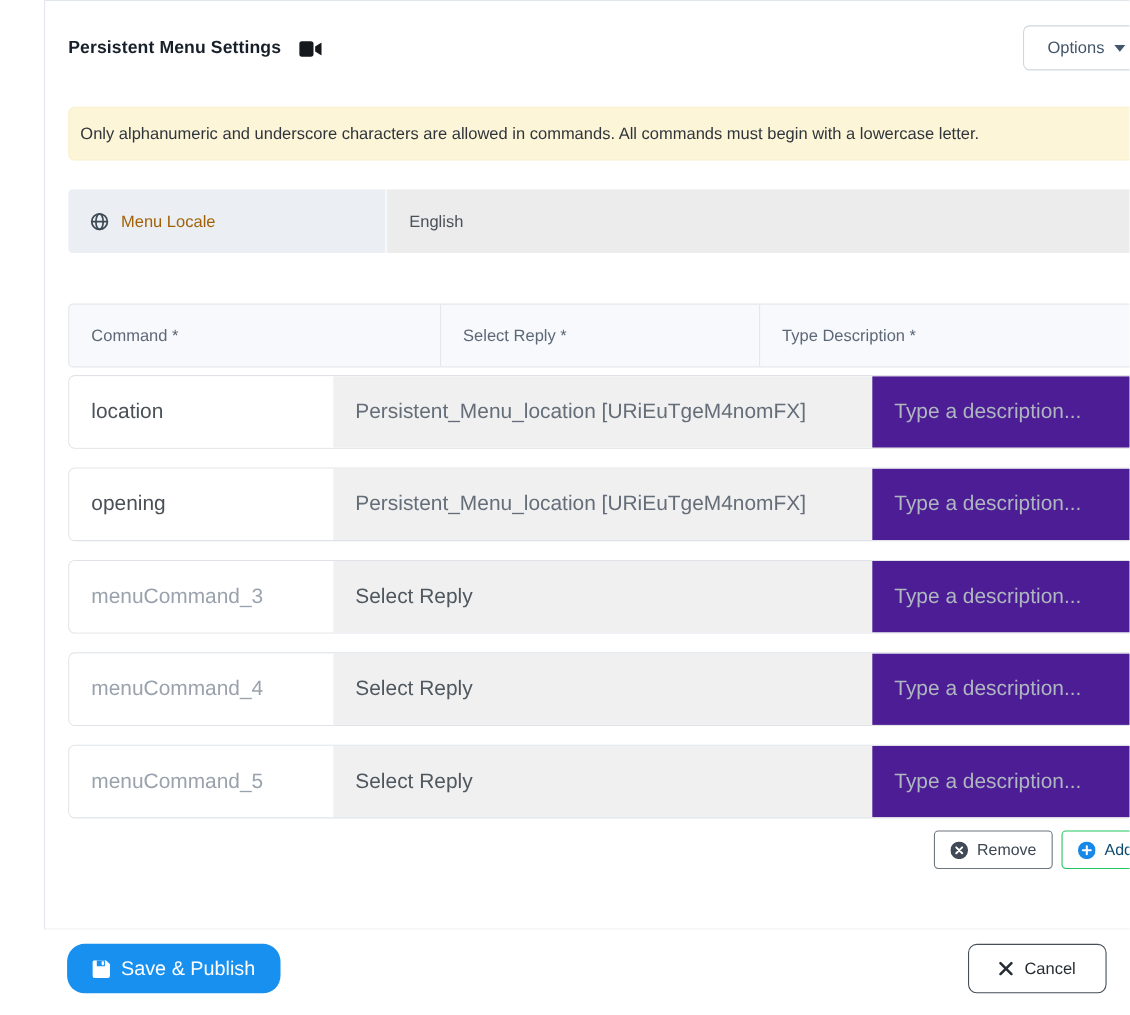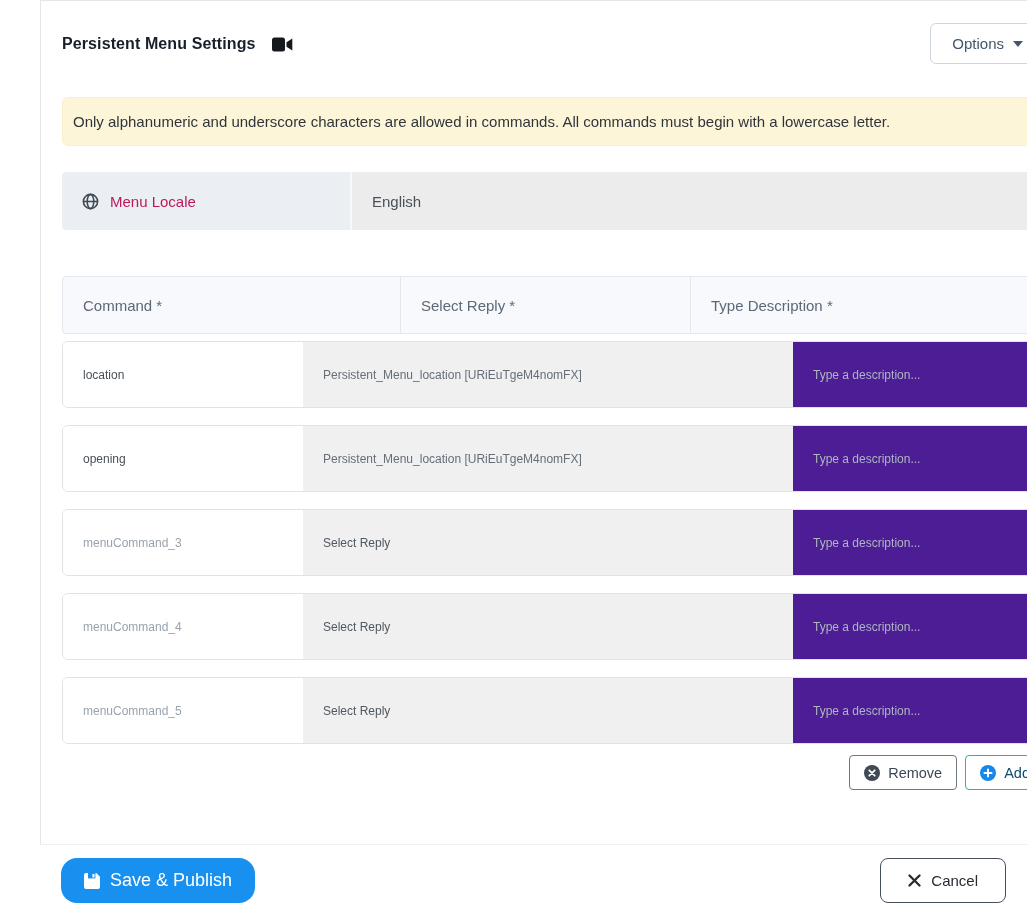--- a/index.html
+++ b/index.html
@@ -26,42 +26,42 @@
   
   .alert {
     margin-top:33px; height:49px; background:#fdf5d8; border:1px solid #f9efca;
     border-radius:6px; display:flex; align-items:center; padding:0 10px;
     color:#2f353b; font-size:15px;
   }
   
   .locale { margin-top:26px; height:58px; display:flex; border-radius:4px; overflow:hidden; }
   .locale-label {
     width:290px; background:#ebeef3; display:flex; align-items:center; gap:11px;
-    padding-left:20px; color:#be185d; font-size:15px; border-right:2px solid #f7f8fa;
+    padding-left:20px; color:#a16207; font-size:15px; border-right:2px solid #f7f8fa;
   }
   .locale-value {
     flex:1; background:#ececec; display:flex; align-items:center;
     padding-left:20px; color:#4a5158; font-size:15px; cursor:pointer;
   }
   
   .theader {
     margin-top:46px; height:58px; display:flex; background:#f7f9fc;
     border:1px solid #e3e8ee; border-radius:4px;
   }
   .th { display:flex; align-items:center; padding-left:20px; color:#5d6877; font-size:15px; }
   .th1 { width:338px; border-right:1px solid #e3e8ee; }
   .th2 { width:290px; border-right:1px solid #e3e8ee; }
   .th3 { flex:1; }
   
   .trow {
     margin-top:17px; height:67px; display:flex; border:1px solid #dfe3e7;
     border-radius:6px; overflow:hidden; background:#fff;
   }
   .trow.first { margin-top:7px; }
-  .cell { display:flex; align-items:center; padding-left:20px; font-size:12px; }
+  .cell { display:flex; align-items:center; padding-left:20px; font-size:19px; }
   .cell-cmd { width:240px; background:#fff; color:#4a5056; cursor:text; }
   .cell-reply { width:490px; background:#f0f0f1; color:#656e78; cursor:pointer; }
   .cell-desc { flex:1; background:#4c1d95; color:#aeb6bf; cursor:text; }
   .ph { color:#9aa3ad; }
   .unselected { color:#4f575f; }
   
   .row-actions { margin-top:11px; display:flex; justify-content:flex-end; gap:8px; }
   .btn-remove, .btn-add {
     height:35px; display:inline-flex; align-items:center; gap:8px; padding:0 14px;
     background:#fff; border-radius:4px; font-size:14.5px; cursor:pointer; font-family:inherit;

